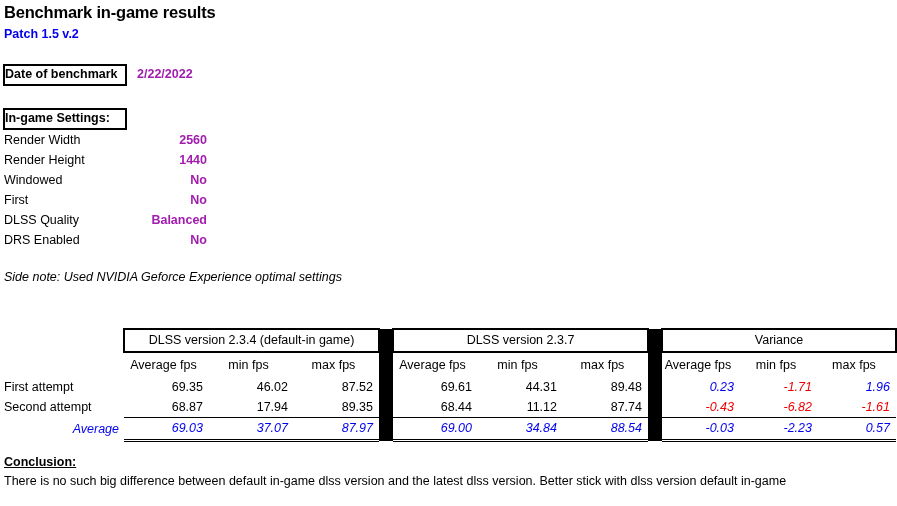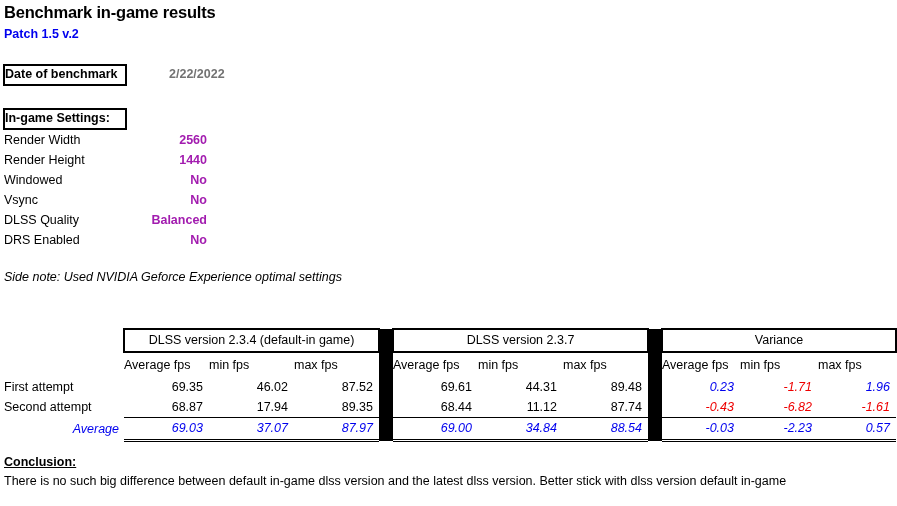--- a/index.html
+++ b/index.html
@@ -54,22 +54,21 @@
   #settings-box {
     left: 3px;
     top: 108px;
     width: 124px;
   }
   .date-value {
     position: absolute;
     left: 137px;
     top: 67px;
     font-weight: bold;
-    color: #737373;
-    margin-left: 32px;
+    color: #a21caf;
   }
 
   
   .settings-list {
     position: absolute;
     left: 0;
     top: 130px;
     width: 212px;
   }
   .setting-row {
@@ -131,21 +130,21 @@
     text-align: center;
     font-weight: bold;
     font-size: 12.5px;
     border: 2px solid #000000;
     background: #ffffff;
     line-height: 19px;
   }
   
   .colhead {
     height: 24px;
-    text-align: left;
+    text-align: center;
     font-weight: bold;
     padding-right: 6px !important;
     line-height: 24px;
     white-space: nowrap;
   }
   
   .sep {
     background: #000000;
   }
 
@@ -225,21 +224,21 @@
   </div>
   <div class="setting-row">
     <span class="setting-name">Render Height</span>
     <span class="setting-value">1440</span>
   </div>
   <div class="setting-row">
     <span class="setting-name">Windowed</span>
     <span class="setting-value">No</span>
   </div>
   <div class="setting-row">
-    <span class="setting-name">Vsync</span>
+    <span class="setting-name">First</span>
     <span class="setting-value">No</span>
   </div>
   <div class="setting-row">
     <span class="setting-name">DLSS Quality</span>
     <span class="setting-value">Balanced</span>
   </div>
   <div class="setting-row">
     <span class="setting-name">DRS Enabled</span>
     <span class="setting-value">No</span>
   </div>

